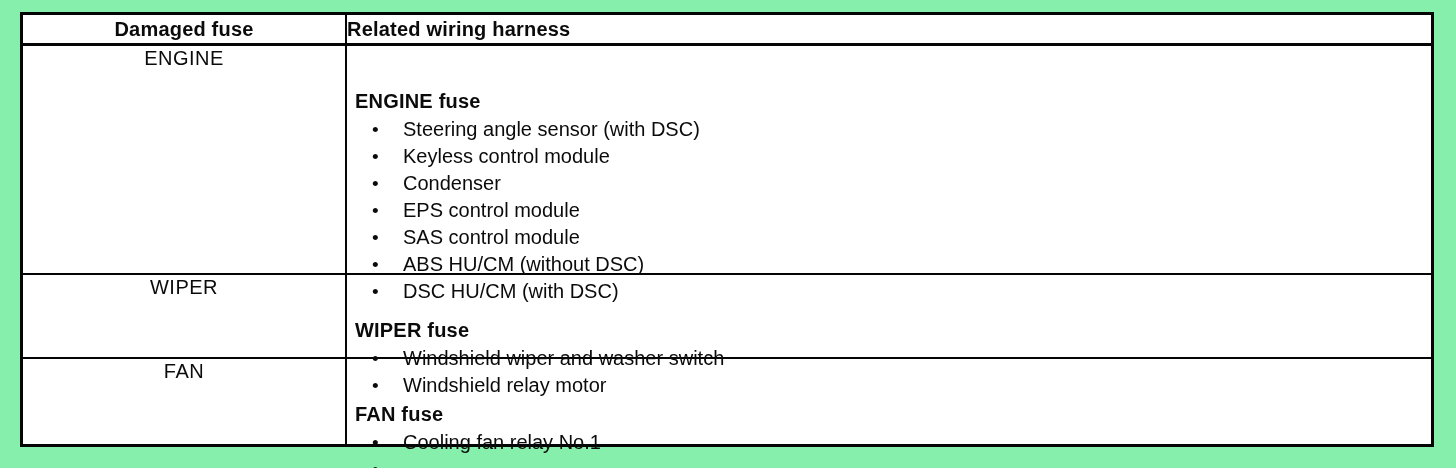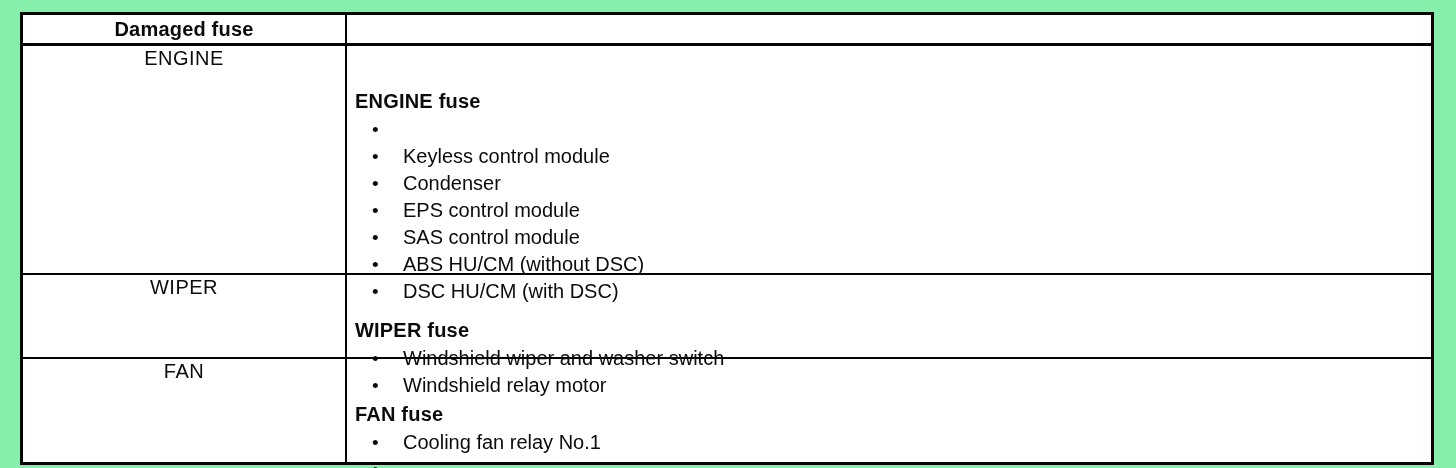--- a/index.html
+++ b/index.html
@@ -47,21 +47,21 @@
   }
   .header-cell {
     font-weight: bold;
     font-size: 20px;
     line-height: 28px;
     height: 28px;
     letter-spacing: 0.2px;
   }
   .row-engine { height: 229px; }
   .row-wiper  { height: 84px; }
-  .row-fan    { height: 105px; }
+  .row-fan    { height: 87px; }
   .fuse-name {
     padding-top: 0;
     font-size: 20px;
     line-height: 24px;
     letter-spacing: 0.5px;
   }
   .harness-cell {
     padding: 4px 10px 0 8px;
   }
   .harness-title {
@@ -92,31 +92,33 @@
   }
 </style>
 </head>
 <body>
 
 <div class="page">
   <div class="fuse-table">
 
     <div class="row header-row">
       <div class="cell fuse-col header-cell">Damaged fuse</div>
+      <div class="cell harness-col header-cell">Related wiring harness</div>
     </div>
 
     <div class="row row-engine">
       <div class="cell fuse-col">
         <div class="fuse-name">ENGINE</div>
       </div>
       <div class="cell harness-col harness-cell">
         <div class="harness-title">ENGINE fuse</div>
         <ul class="harness-list">
           <li>
             <span class="bullet">•</span>
+            <span>Steering angle sensor (with DSC)</span>
           </li>
           <li>
             <span class="bullet">•</span>
             <span>Keyless control module</span>
           </li>
           <li>
             <span class="bullet">•</span>
             <span>Condenser</span>
           </li>
           <li>

